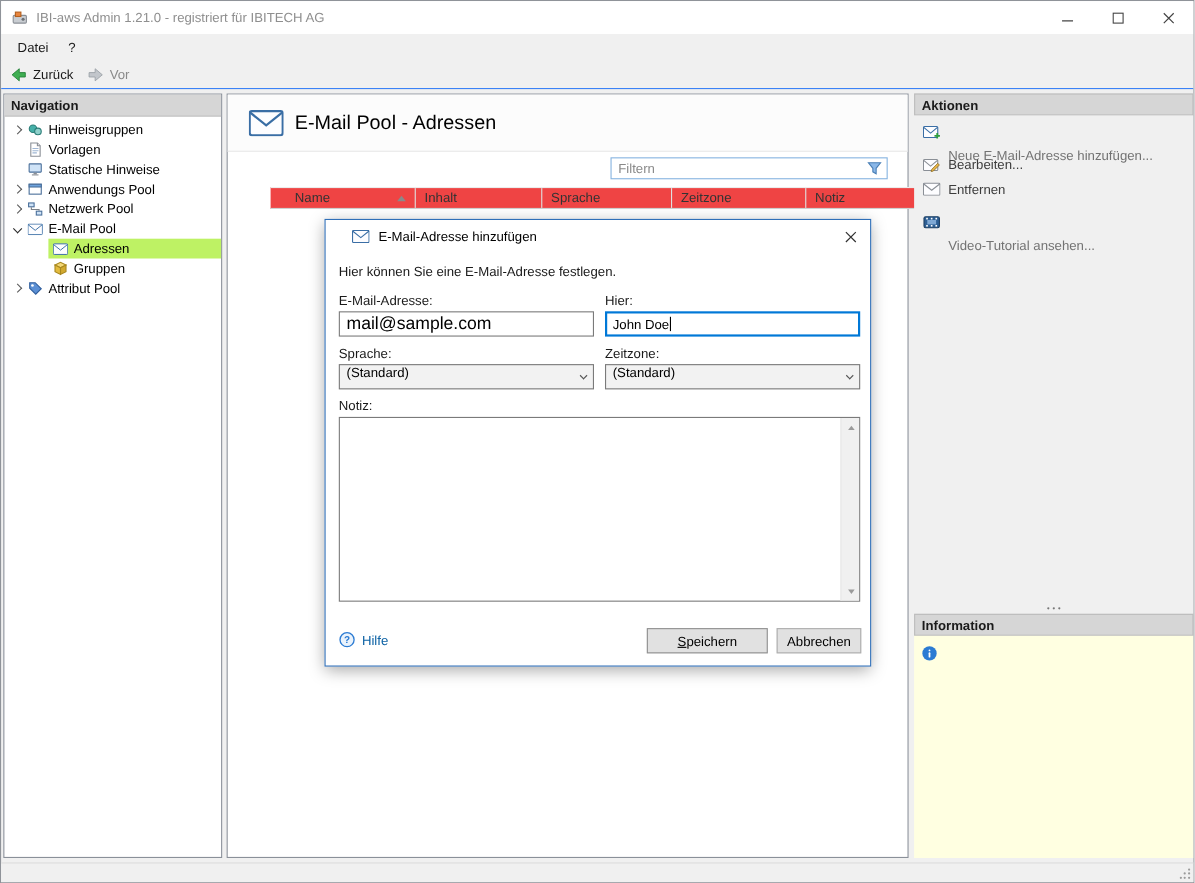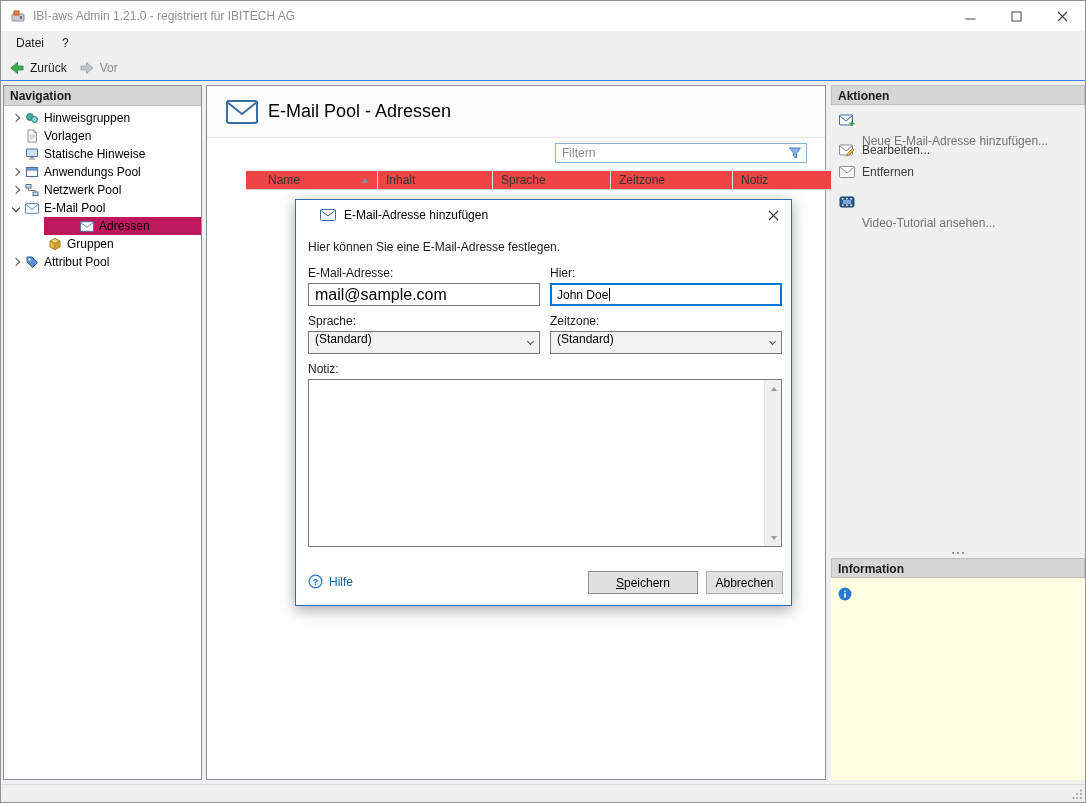--- a/index.html
+++ b/index.html
@@ -21,21 +21,21 @@
   .tool-btn.disabled { color:#8a8a8a; }
 
   
   .panel-header { background:#d6d6d6; border:1px solid #bcbcbc; font-weight:bold; color:#1a1a1a; padding:3px 6px; height:20px; font-size:12px; }
 
   
   .nav-panel { position:absolute; left:2px; top:84px; width:199px; height:695px; background:#ffffff; border:1px solid #8a9099; }
   .nav-panel .panel-header { border:none; border-bottom:1px solid #c2c2c2; width:100%; }
   .tree { padding-top:3px; }
   .tree-row { display:flex; align-items:center; height:18px; color:#000; }
-  .tree-row.selected { background:#be185d;padding-left:32px; }
+  .tree-row.selected { background:#bef264; }
   .chev-slot { width:14px; margin-left:5px; display:flex; justify-content:center; flex:none; }
   .chev { display:inline-block; width:6px; height:6px; border-right:1.4px solid #5a5a5a; border-bottom:1.4px solid #5a5a5a; }
   .chev.right { transform:rotate(-45deg); }
   .chev.down { transform:rotate(45deg); border-color:#2b2b2b; }
   .tree-row .i14 { margin-left:2px; flex:none; }
   .tree-label { margin-left:5px; white-space:nowrap; }
   .depth2 { margin-left:40px; }
   .depth2 .i14 { margin-left:4px; }
 
   .i14 { width:14px; height:14px; }

